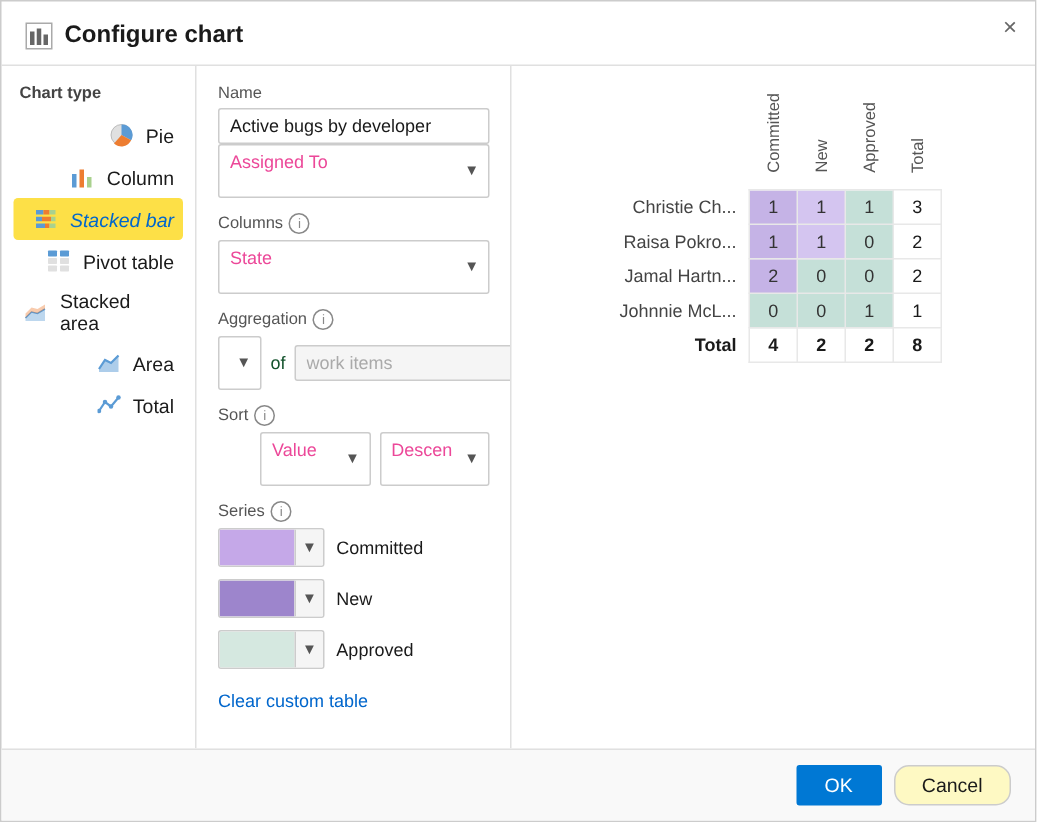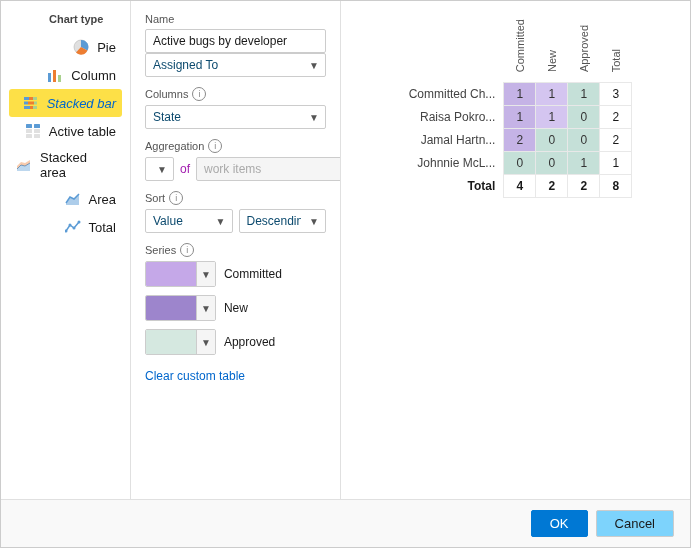--- a/index.html
+++ b/index.html
@@ -67,21 +67,20 @@
       padding: 12px 8px;
       border-right: 1px solid #e0e0e0;
       flex-shrink: 0;
     }
     .chart-type-label {
       font-size: 11px;
       font-weight: 600;
       color: #444;
       margin-bottom: 8px;
       padding-left: 4px;
-      margin-left: 36px;
     }
     .chart-type-item {
       display: flex;
       align-items: center;
       padding: 5px 6px;
       border-radius: 3px;
       cursor: pointer;
       gap: 7px;
       justify-content: flex-end;
     }
@@ -139,23 +138,23 @@
       outline: none;
     }
     .select-wrapper {
       position: relative;
       width: 100%;
     }
     .select-field {
       width: 100%;
       border: 1px solid #ccc;
       border-radius: 2px;
-      padding: 4px 24px 4px 7px;
-      font-size: 12px;
-      color: #0c4a6e;
+      padding: 4px 24px 16px 7px;
+      font-size: 12px;
+      color: #ec4899;
       background: #fff;
       appearance: none;
       outline: none;
       cursor: pointer;
     }
     .select-arrow {
       position: absolute;
       right: 7px;
       top: 50%;
       transform: translateY(-50%);
@@ -167,34 +166,35 @@
       display: flex;
       align-items: center;
       gap: 6px;
     }
     .agg-select-wrapper {
       position: relative;
       width: 80px;
     }
     .agg-of {
       font-size: 12px;
-      color: #a21caf;
+      color: #14532d;
     }
     .agg-input {
       flex: 1;
       border: 1px solid #ccc;
       border-radius: 2px;
       padding: 4px 7px;
       font-size: 12px;
       color: #aaa;
       background: #f5f5f5;
     }
     .sort-row {
       display: flex;
       gap: 6px;
+      margin-left: 28px;
     }
     .sort-row .select-wrapper {
       flex: 1;
     }
     .series-item {
       display: flex;
       align-items: center;
       gap: 8px;
       margin-bottom: 8px;
     }
@@ -297,23 +297,24 @@
       border-radius: 2px;
       cursor: pointer;
       border: 1px solid transparent;
     }
     .btn-primary {
       background: #0078d4;
       color: #fff;
       border-color: #0078d4;
     }
     .btn-secondary {
-      background: #7dd3fc;
+      background: #fef9c3;
       color: #1a1a1a;
       border-color: #ccc;
+      border-radius: 10px;
     }
 
     
     .rotate-header {
       writing-mode: vertical-rl;
       text-orientation: mixed;
       transform: rotate(180deg);
       display: inline-block;
       white-space: nowrap;
       font-size: 11px;
@@ -324,20 +325,31 @@
       vertical-align: bottom;
       padding-bottom: 6px;
       text-align: center;
     }
   </style>
 </head>
 <body>
 
 <div class="dialog">
 
+  <div class="title-bar">
+    <div class="title-icon">
+      <svg width="14" height="14" viewBox="0 0 14 14">
+        <rect x="1" y="4" width="3" height="9" fill="#666"></rect>
+        <rect x="5.5" y="2" width="3" height="11" fill="#666"></rect>
+        <rect x="10" y="6" width="3" height="7" fill="#666"></rect>
+      </svg>
+    </div>
+    <span class="title-text">Configure chart</span>
+    <button class="close-btn">×</button>
+  </div>
 
   <div class="dialog-body">
 
     <div class="chart-type-panel">
       <div class="chart-type-label">Chart type</div>
 
       <div class="chart-type-item">
         <div class="chart-icon">
           <svg width="16" height="16" viewBox="0 0 16 16">
             <circle cx="8" cy="8" r="7" fill="#e0e0e0" stroke="#aaa" stroke-width="0.5"></circle>
@@ -381,21 +393,21 @@
         <div class="chart-icon">
           <svg width="16" height="16" viewBox="0 0 16 16">
             <rect x="1" y="1" width="6" height="4" fill="#5b9bd5" rx="0.5"></rect>
             <rect x="9" y="1" width="6" height="4" fill="#5b9bd5" rx="0.5"></rect>
             <rect x="1" y="6" width="6" height="4" fill="#e0e0e0" rx="0.5"></rect>
             <rect x="9" y="6" width="6" height="4" fill="#e0e0e0" rx="0.5"></rect>
             <rect x="1" y="11" width="6" height="4" fill="#e0e0e0" rx="0.5"></rect>
             <rect x="9" y="11" width="6" height="4" fill="#e0e0e0" rx="0.5"></rect>
           </svg>
         </div>
-        <span>Active table</span>
+        <span>Pivot table</span>
       </div>
 
       <div class="chart-type-item">
         <div class="chart-icon">
           <svg width="16" height="16" viewBox="0 0 16 16">
             <polyline points="1,12 5,8 9,9 14,6" fill="none" stroke="#5b9bd5" stroke-width="1"></polyline>
             <polygon points="1,12 5,8 9,9 14,6 14,14 1,14" fill="#5b9bd5" opacity="0.4"></polygon>
             <polygon points="1,9 5,5 9,6 14,3 14,6 9,9 5,8 1,12" fill="#ed7d31" opacity="0.4"></polygon>
           </svg>
         </div>
@@ -539,21 +551,21 @@
               <span class="rotate-header">Approved</span>
             </th>
             <th class="th-rotate">
               <span class="rotate-header">Total</span>
             </th>
           </tr>
         </thead>
         <tbody>
 
           <tr>
-            <td class="row-label">Committed Ch...</td>
+            <td class="row-label">Christie Ch...</td>
             <td class="cell-purple">1</td>
             <td class="cell-purple-light">1</td>
             <td class="cell-green">1</td>
             <td>3</td>
           </tr>
 
           <tr>
             <td class="row-label">Raisa Pokro...</td>
             <td class="cell-purple">1</td>
             <td class="cell-purple-light">1</td>

